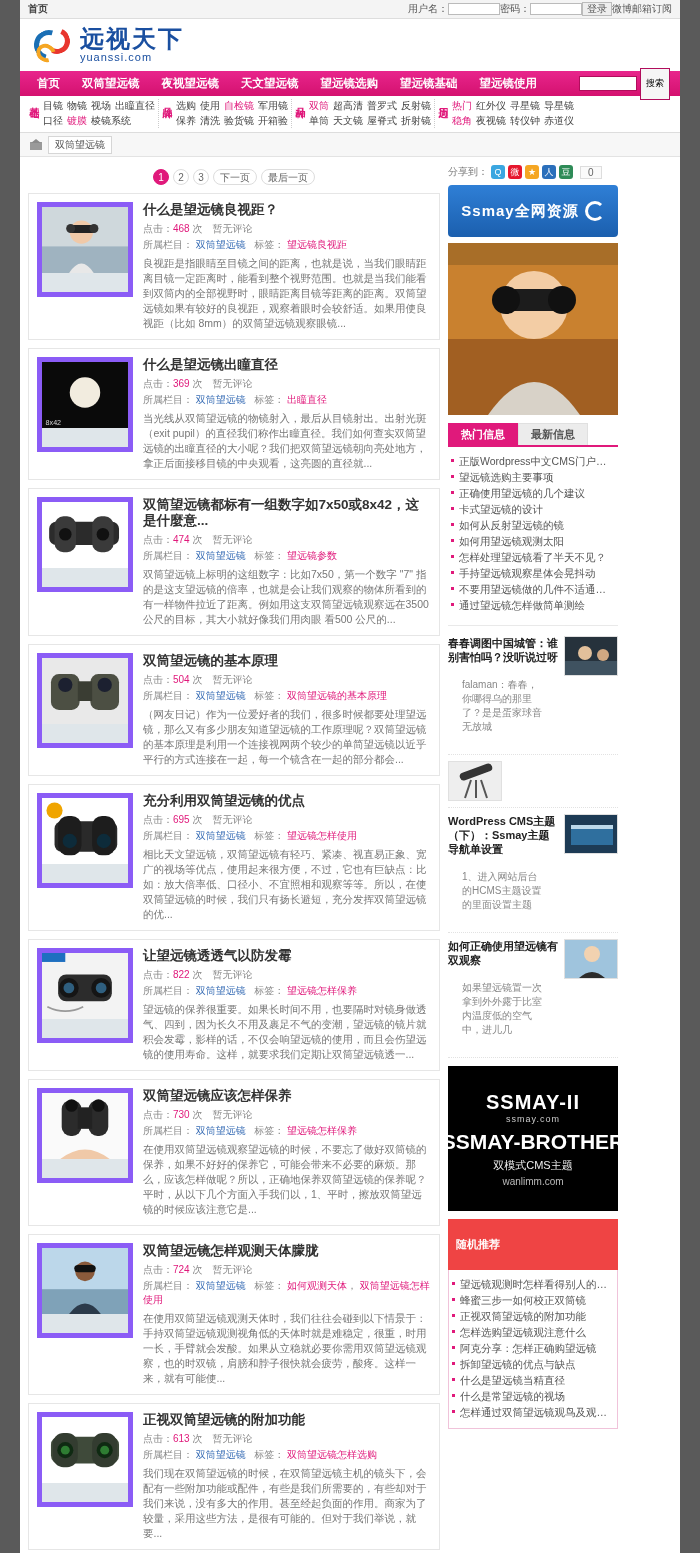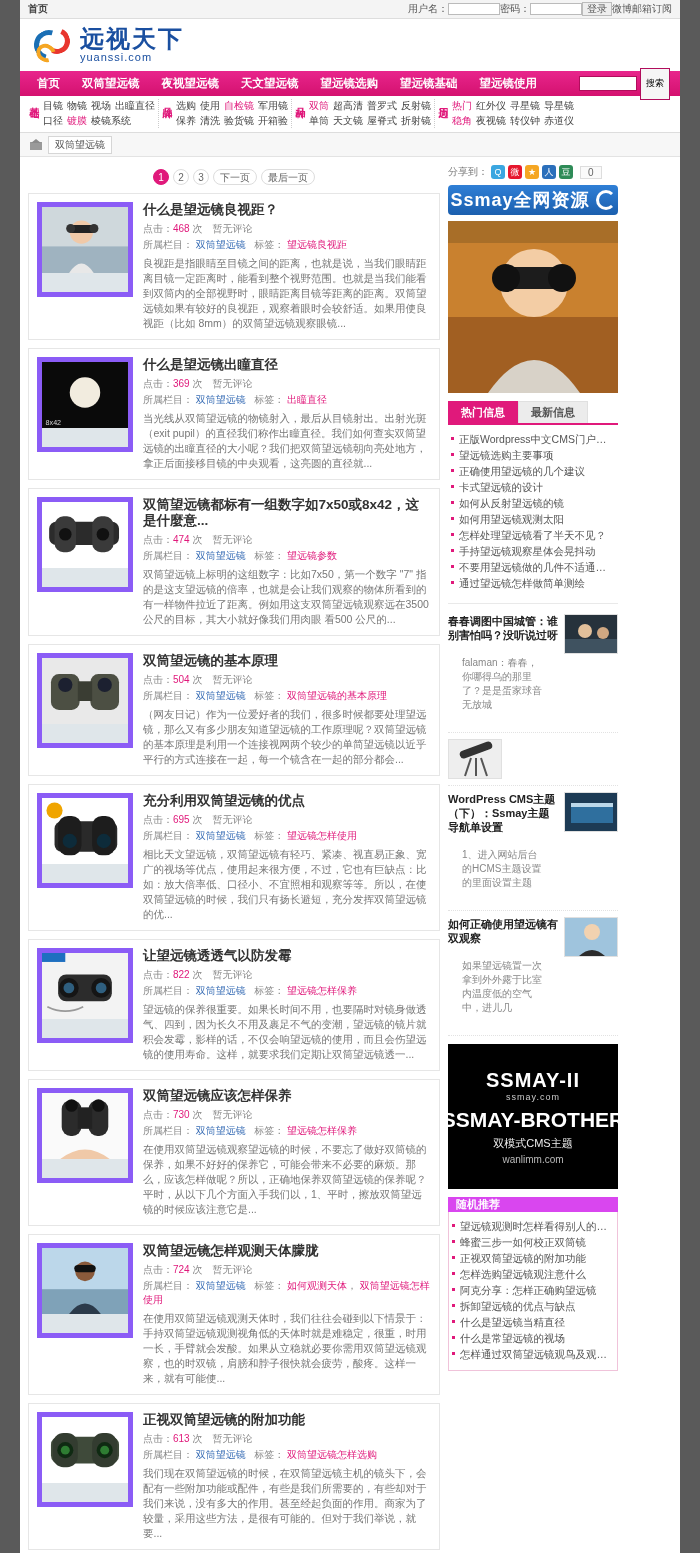--- a/index.html
+++ b/index.html
@@ -147,23 +147,23 @@
     display:flex; align-items:center; gap:3px; font-size:10px; color:#777;
     margin-bottom:6px;
   }
   .sico { width:14px; height:14px; border-radius:3px; color:#fff; font-size:9px;
     text-align:center; line-height:14px; cursor:pointer; }
   .share .cnt {
     margin-left:4px; border:1px solid #ddd; background:#fafafa; padding:0 7px;
     font-size:10px; color:#666;
   }
   .banner-blue {
-    height:30px; border-radius:4px; background:linear-gradient(#2f7fd6,#1b5fae);
+    height:52px; border-radius:4px; background:linear-gradient(#2f7fd6,#1b5fae);
     display:flex; align-items:center; justify-content:center; gap:6px; color:#fff;
-    font-size:18px; font-weight:bold; letter-spacing:1px; margin-bottom:6px;
+    font-size:15px; font-weight:bold; letter-spacing:1px; margin-bottom:6px;
     position:relative;
   }
   .banner-blue .ring {
     width:20px; height:20px; border-radius:50%; border:3px solid #fff;
     border-right-color:transparent;
   }
   .photo-box { width:170px; height:172px; overflow:hidden; margin-bottom:8px; }
 
   .tabs { display:flex; border-bottom:2px solid #e0197b; }
   .tabs .tab {
@@ -192,22 +192,22 @@
   .black-banner {
     height:145px; background:#000; color:#fff; position:relative; overflow:hidden;
     margin:8px 0; display:flex; flex-direction:column; justify-content:center; align-items:center;
   }
   .black-banner .l1 { font-size:20px; font-weight:bold; letter-spacing:1px; }
   .black-banner .l2 { font-size:9px; color:#ccc; letter-spacing:1px; margin-bottom:6px; }
   .black-banner .l3 { font-size:21px; font-weight:bold; letter-spacing:0px; white-space:nowrap; }
   .black-banner .l4 { font-size:11px; color:#eee; margin-top:4px; }
   .black-banner .l5 { font-size:10px; color:#bbb; margin-top:3px; }
   .pinkbar {
-    background:#d946ef; color:#fff; font-size:11px; font-weight:bold;
-    padding:0 8px;
+    background:#ef4444; color:#fff; font-size:11px; font-weight:bold;
+    padding:18px 8px;
   }
   .pink-box { border:1px solid #f0c3da; border-top:none; }
 </style>
 </head>
 <body>
 
 <div class="page">
 <div class="shell">
 
   <div class="topbar">

